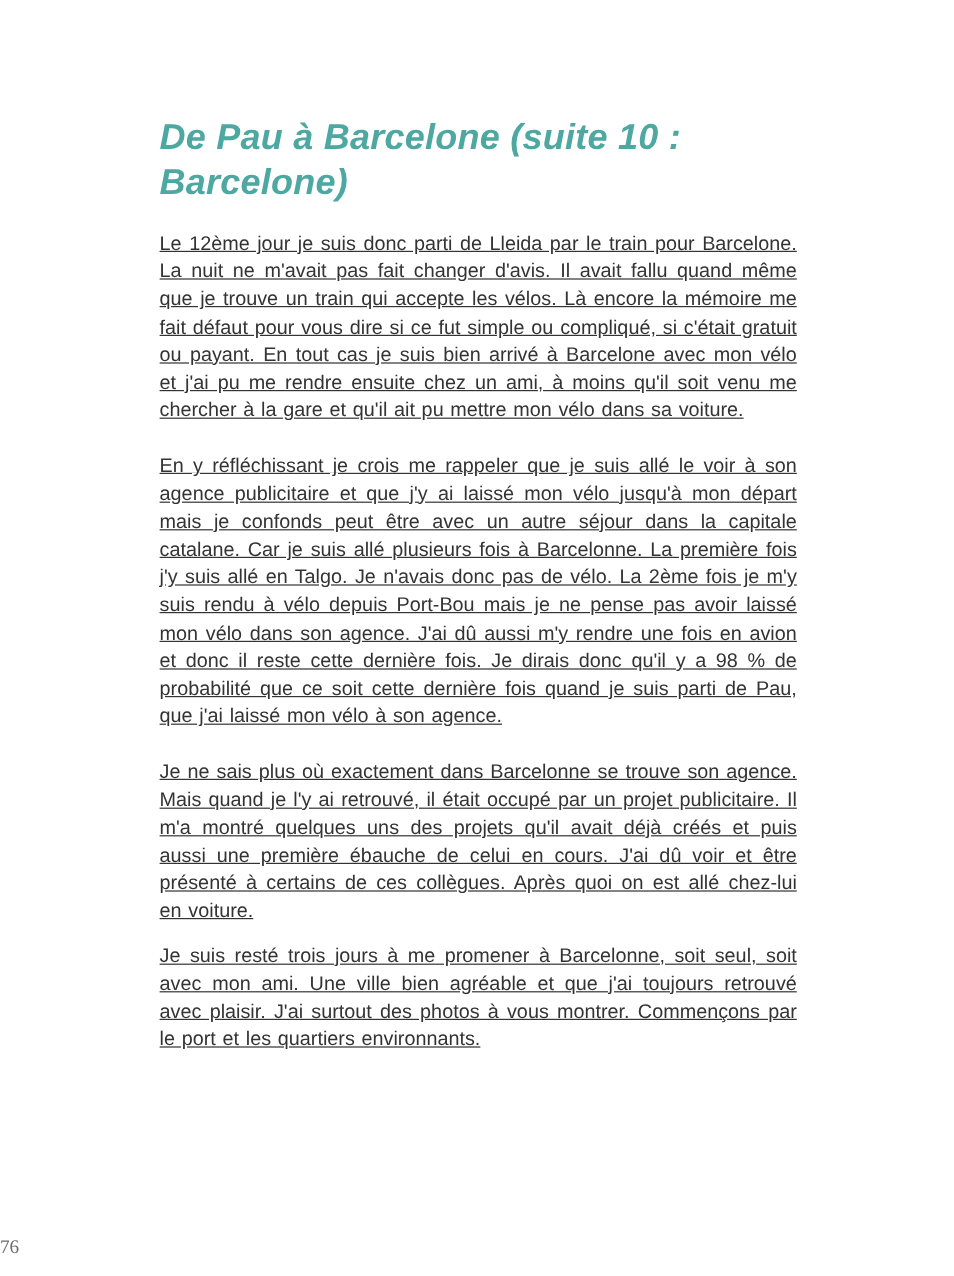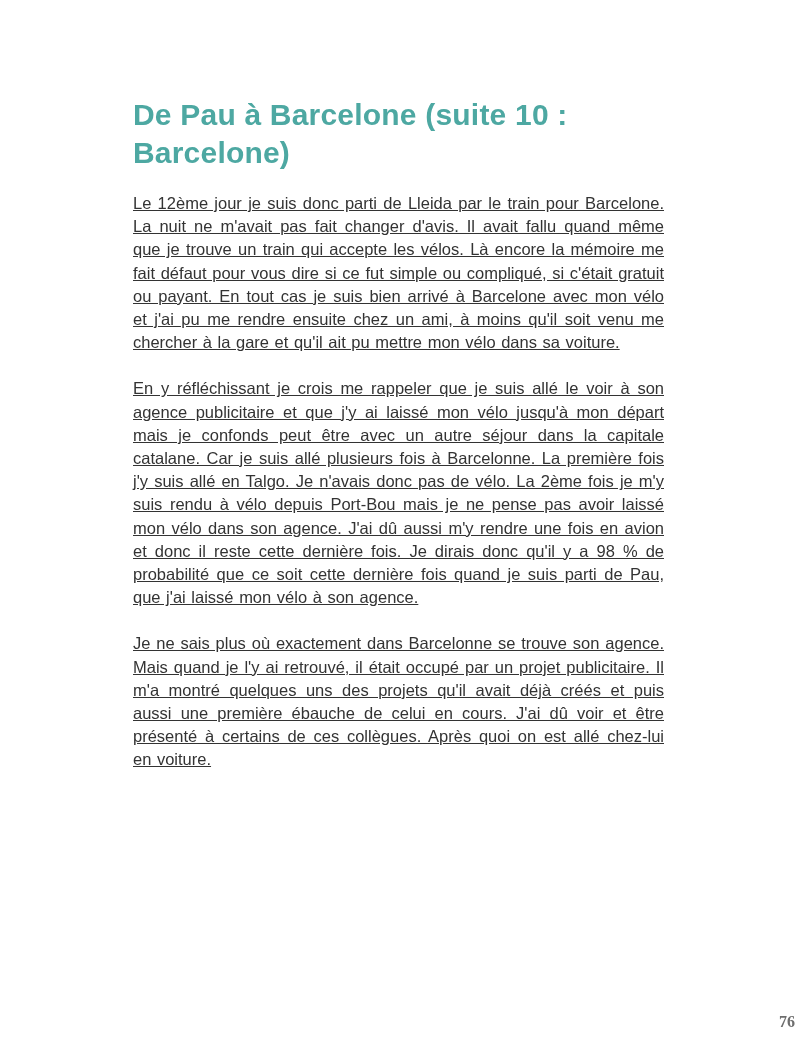--- a/index.html
+++ b/index.html
@@ -23,54 +23,55 @@
     top: 96px;
     width: 531px;
   }
   h1.article-title {
     margin: 0 0 20px 0;
     font-size: 30px;
     line-height: 38px;
     font-weight: bold;
     color: #4DA8A2;
     letter-spacing: 0.2px;
+    font-style: italic;
   }
   .body-text p {
     margin: 0 0 23px 0;
     font-size: 16.5px;
     line-height: 23.2px;
     color: #333333;
     text-align: justify;
     word-spacing: 1px;
     text-decoration: underline;
   }
   .body-text p:nth-child(3) { margin-bottom: 14px; }
   .body-text p:last-child { margin-bottom: 0; }
   .page-footer {
     position: absolute;
     left: 0;
     right: 0;
-    bottom: 32px;
-    text-align: right;
-    font-weight: bold;
+    bottom: 14px;
+    text-align: left;
   }
   .page-number {
     font-family: "Liberation Serif", serif;
     font-size: 16px;
     color: #6E6E6E;
   }
 </style>
 </head>
 <body>
 
 <div class="page">
   <div class="content">
     <h1 class="article-title">De Pau à Barcelone (suite 10 : Barcelone)</h1>
     <div class="body-text">
       <p>Le 12ème jour je suis donc parti de Lleida par le train pour Barcelone. La nuit ne m'avait pas fait changer d'avis. Il avait fallu quand même que je trouve un train qui accepte les vélos. Là encore la mémoire me fait défaut pour vous dire si ce fut simple ou compliqué, si c'était gratuit ou payant. En tout cas je suis bien arrivé à Barcelone avec mon vélo et j'ai pu me rendre ensuite chez un ami, à moins qu'il soit venu me chercher à la gare et qu'il ait pu mettre mon vélo dans sa voiture.</p>
       <p>En y réfléchissant je crois me rappeler que je suis allé le voir à son agence publicitaire et que j'y ai laissé mon vélo jusqu'à mon départ mais je confonds peut être avec un autre séjour dans la capitale catalane. Car je suis allé plusieurs fois à Barcelonne. La première fois j'y suis allé en Talgo. Je n'avais donc pas de vélo. La 2ème fois je m'y suis rendu à vélo depuis Port-Bou mais je ne pense pas avoir laissé mon vélo dans son agence. J'ai dû aussi m'y rendre une fois en avion et donc il reste cette dernière fois. Je dirais donc qu'il y a 98 % de probabilité que ce soit cette dernière fois quand je suis parti de Pau, que j'ai laissé mon vélo à son agence.</p>
       <p>Je ne sais plus où exactement dans Barcelonne se trouve son agence. Mais quand je l'y ai retrouvé, il était occupé par un projet publicitaire. Il m'a montré quelques uns des projets qu'il avait déjà créés et puis aussi une première ébauche de celui en cours. J'ai dû voir et être présenté à certains de ces collègues. Après quoi on est allé chez-lui en voiture.</p>
+      <p>Je suis resté trois jours à me promener à Barcelonne, soit seul, soit avec mon ami. Une ville bien agréable et que j'ai toujours retrouvé avec plaisir. J'ai surtout des photos à vous montrer. Commençons par le port et les quartiers environnants.</p>
     </div>
   </div>
   <div class="page-footer">
     <span class="page-number">76</span>
   </div>
 </div>
 
 </body></html>

